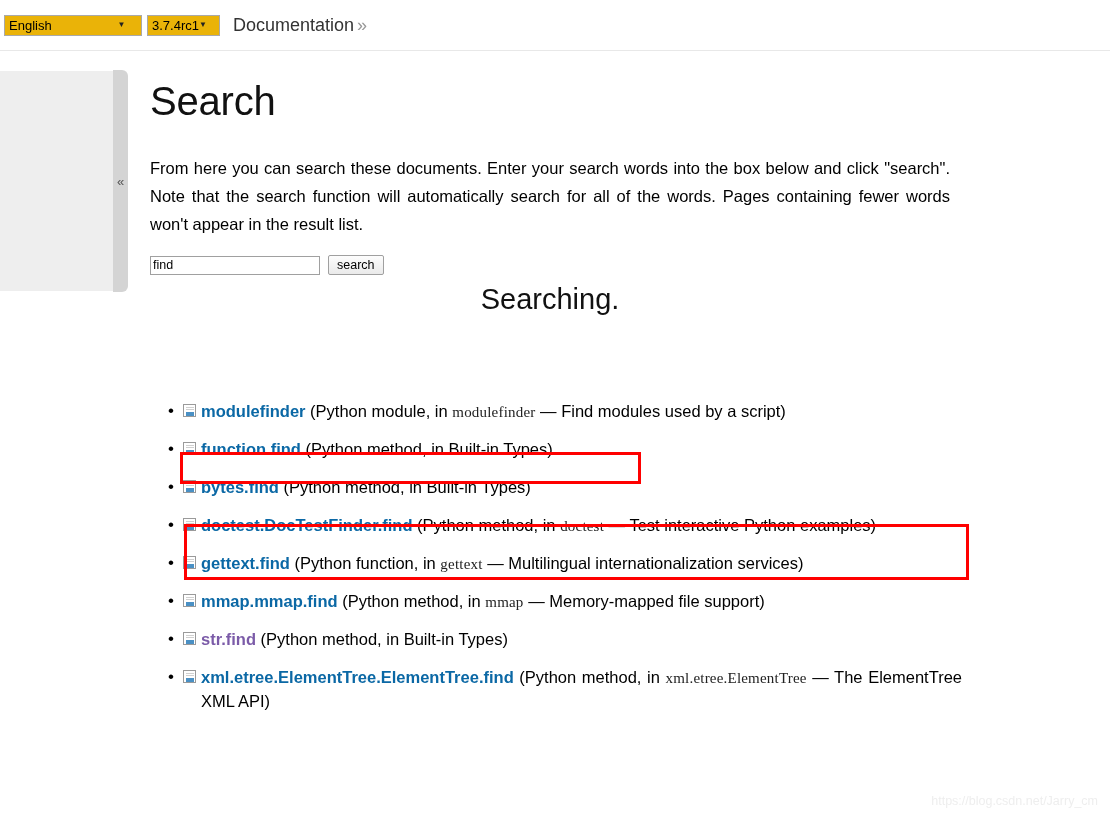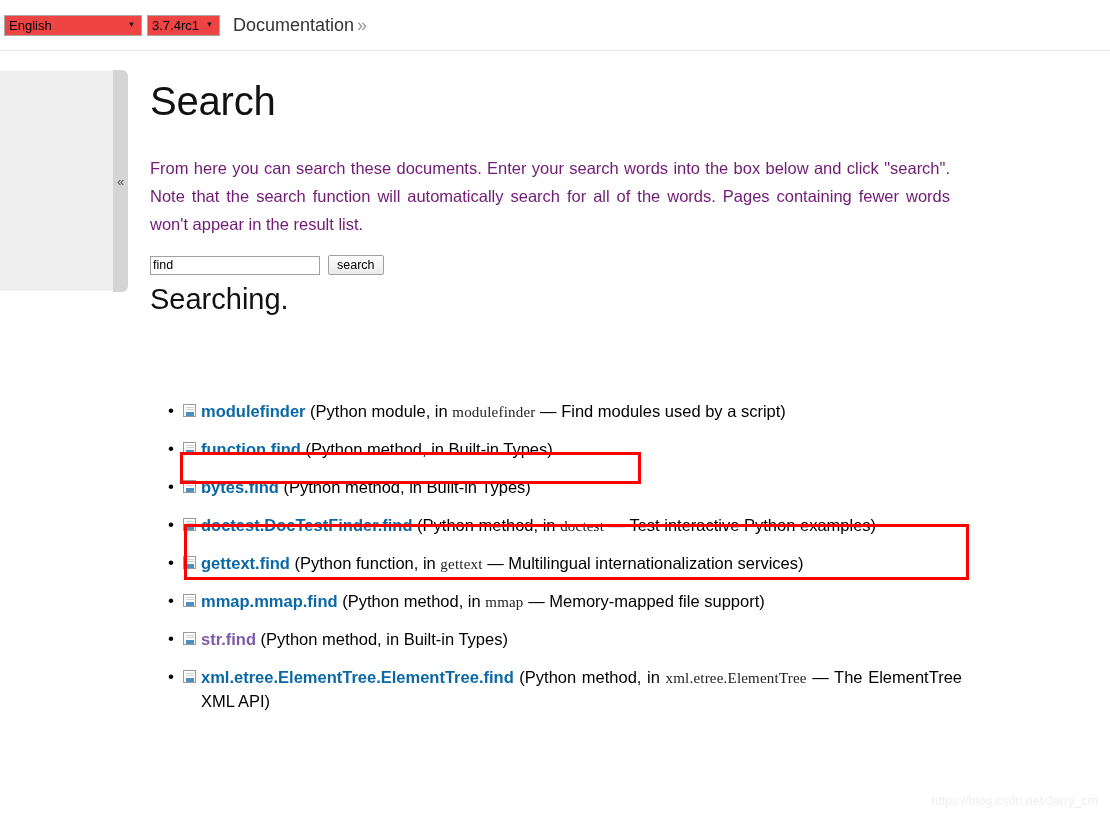--- a/index.html
+++ b/index.html
@@ -24,27 +24,27 @@
     display: flex;
     align-items: center;
     padding-left: 4px;
     box-sizing: border-box;
     background: #ffffff;
   }
   .sel {
     height: 21px;
     box-sizing: border-box;
     border: 1px solid #a9a9a9;
-    background: #ef4444;
+    background: #eab308;
     font-family: "Liberation Sans", sans-serif;
     font-size: 13px;
     color: #000;
     display: inline-flex;
     align-items: center;
-    padding: 0 0 0 4px;
+    padding: 0 10px 0 4px;
     position: relative;
     cursor: default;
   }
   .sel .sel-label { flex: 1 1 auto; white-space: nowrap; }
   .sel .arrow {
     width: 15px;
     text-align: center;
     font-size: 8px;
     line-height: 1;
     color: #222;
@@ -118,21 +118,21 @@
     padding-top: 28px;
     letter-spacing: -0.2px;
   }
 
   p.intro {
     margin: 0;
     padding-top: 30px;
     font-size: 16.5px;
     line-height: 28px;
     text-align: justify;
-    color: #701a75;
+    color: #000000;
     width: 800px;
   }
 
   
   .search-form {
     margin-top: 17px;
     display: flex;
     align-items: center;
   }
   .search-input {
@@ -161,20 +161,21 @@
     cursor: pointer;
   }
 
   h2.searching {
     font-family: "Liberation Sans", sans-serif;
     font-size: 29px;
     font-weight: normal;
     color: #111111;
     margin: 0;
     padding-top: 8px;
+    text-align: center;
   }
 
   
   ul.results {
     list-style: none;
     margin: 12px;
     padding: 0;
     padding-top: 72px;
     width: 800px;
   }

